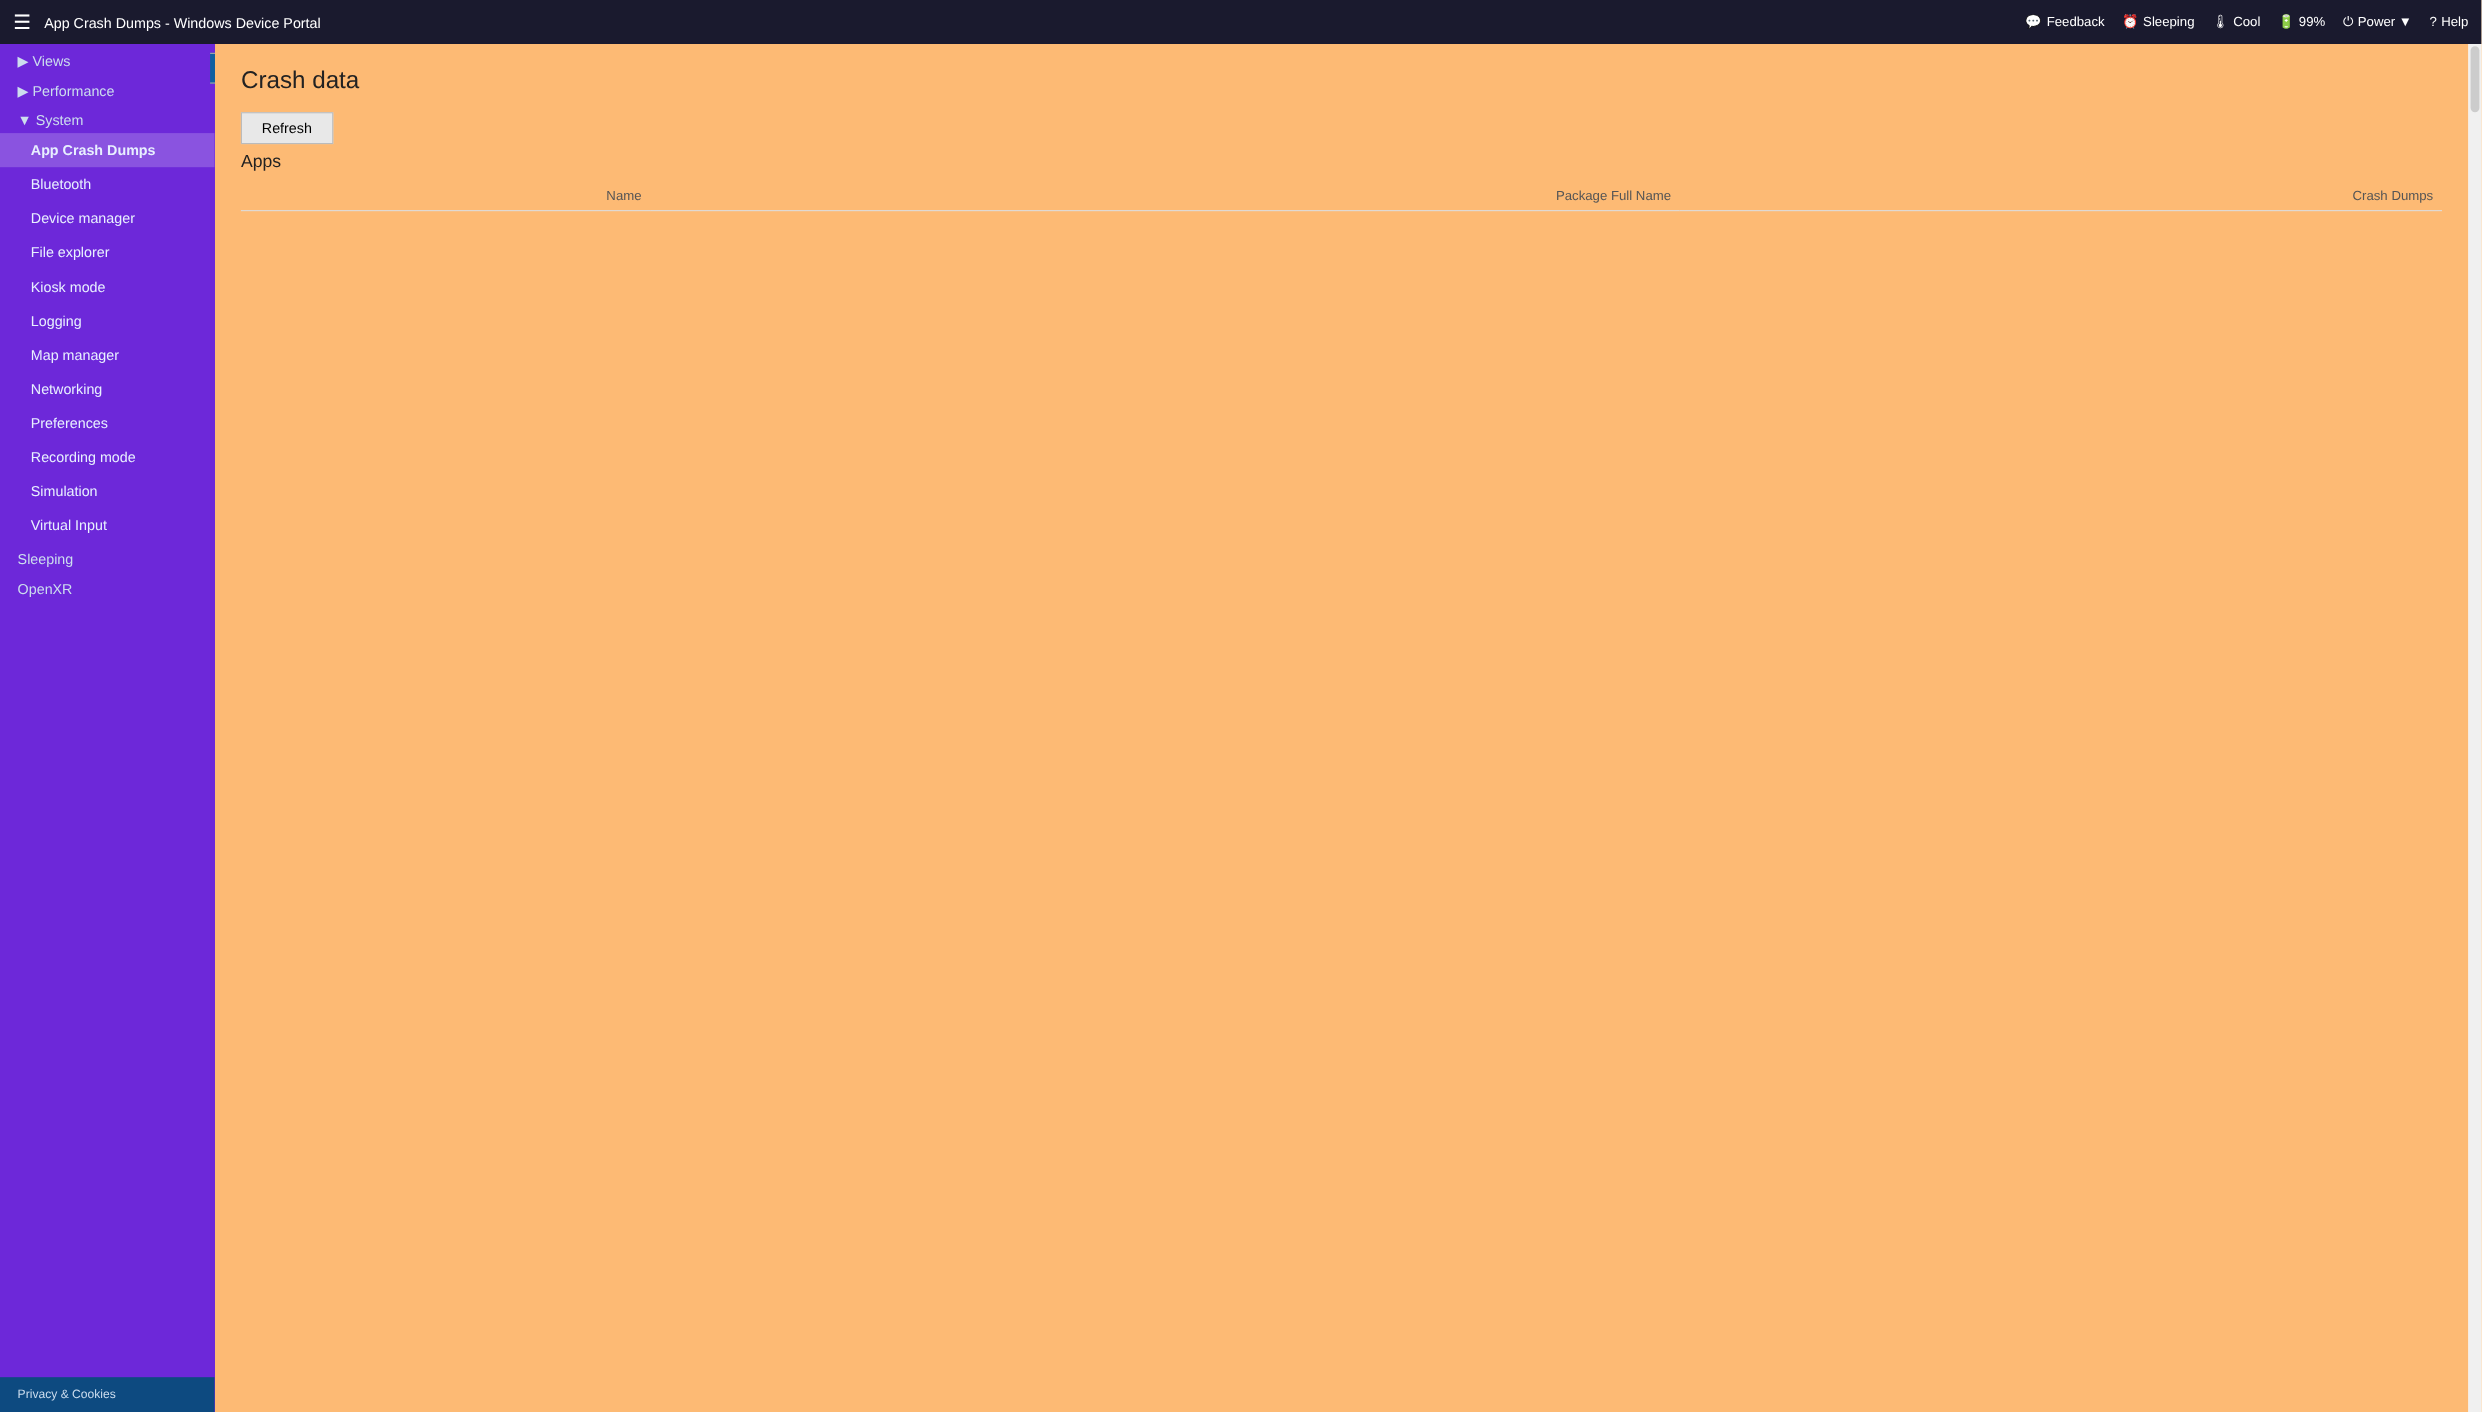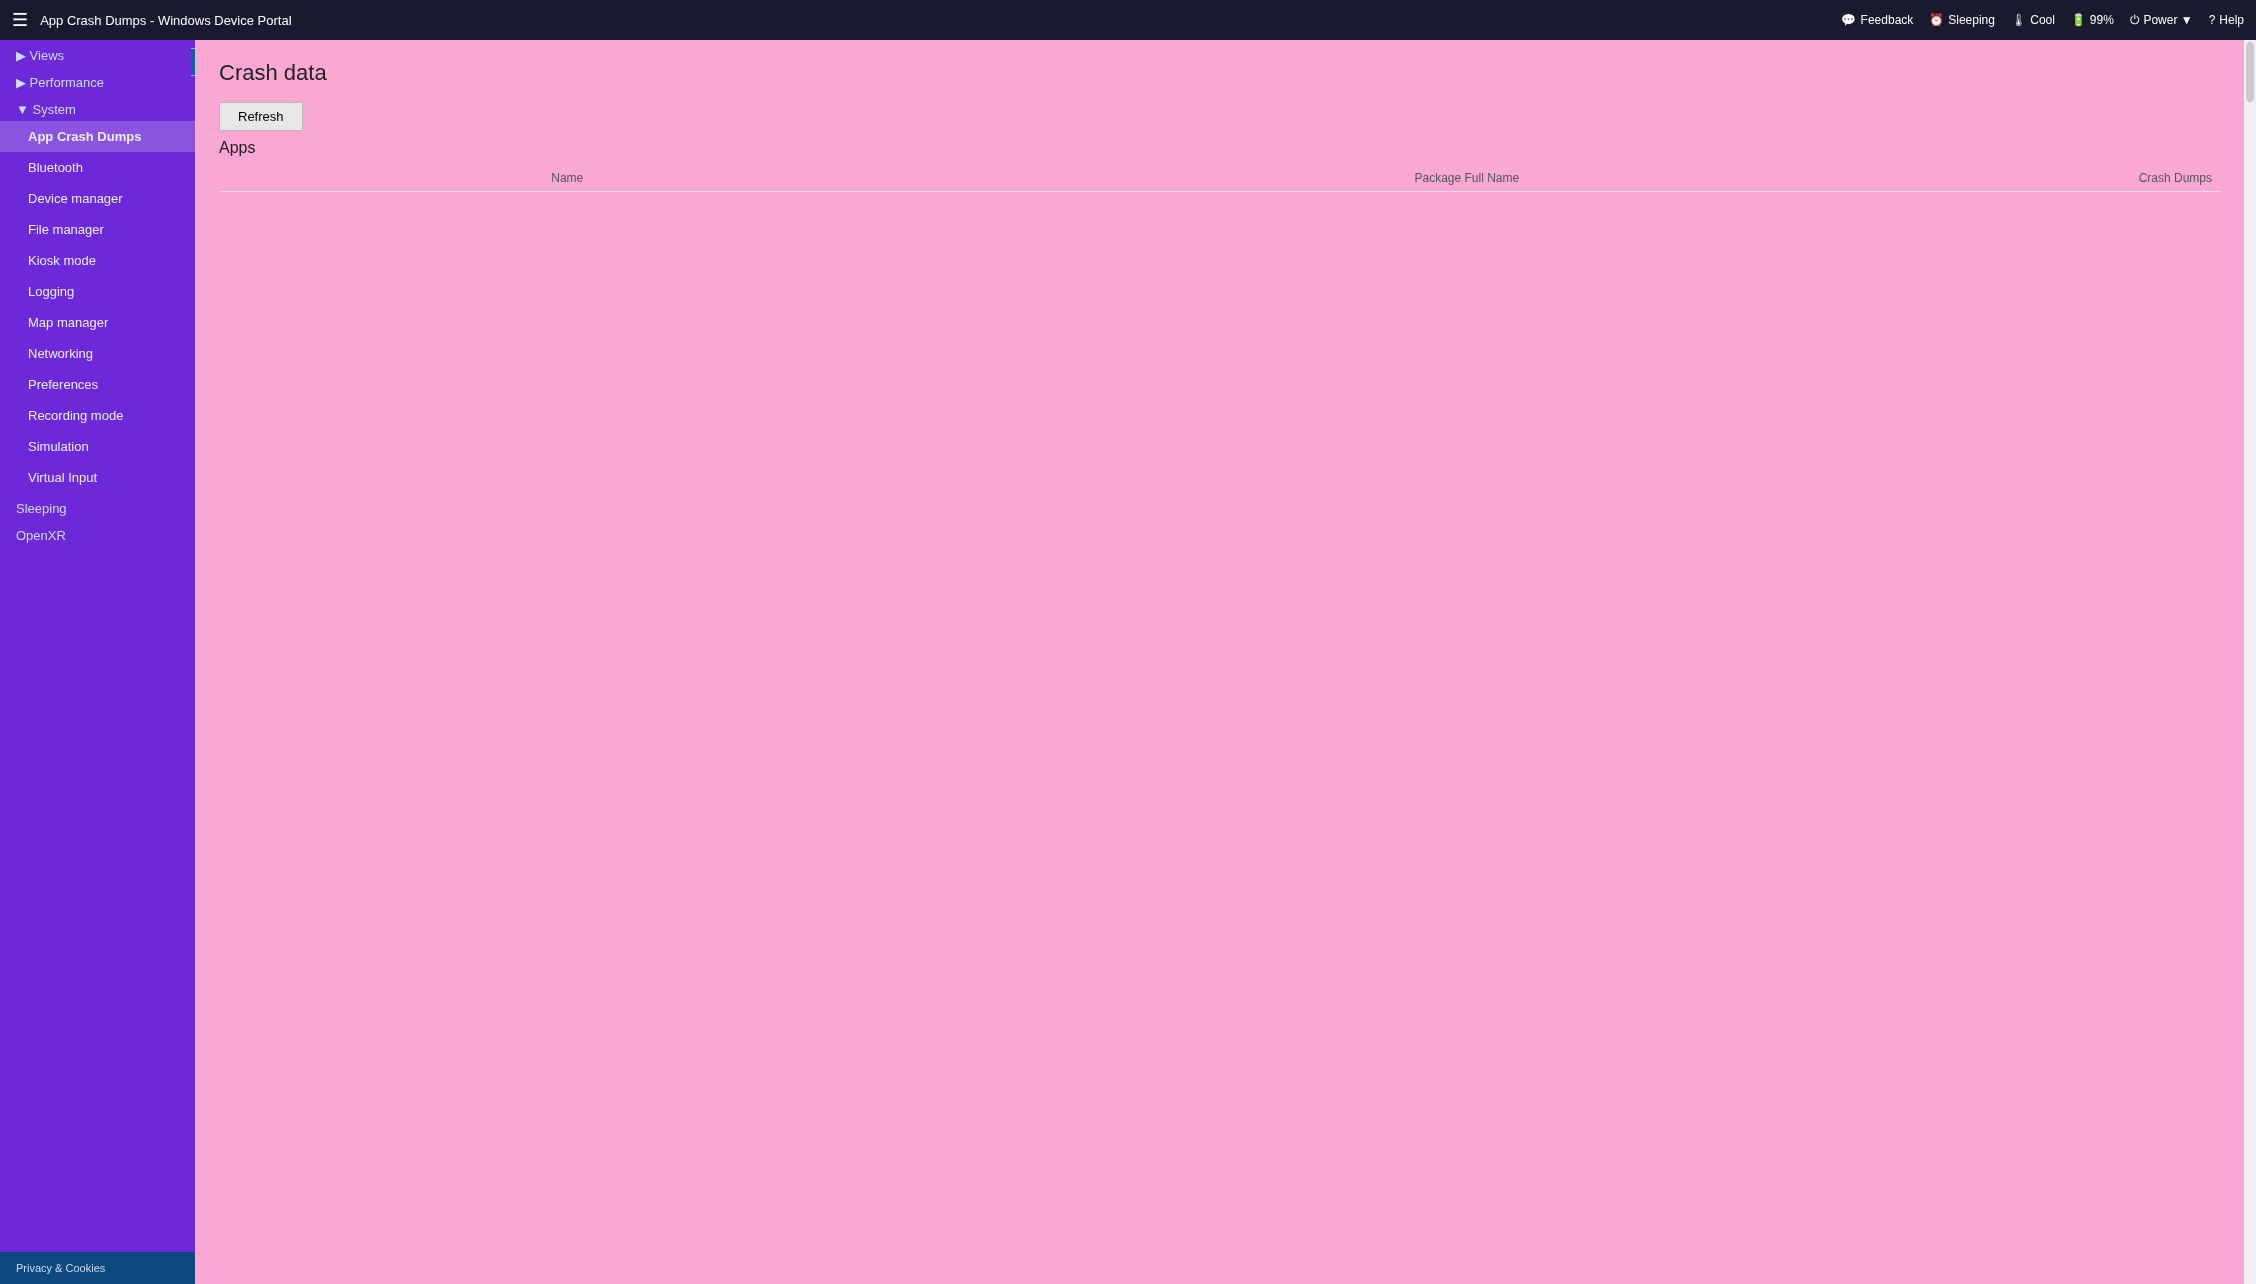--- a/index.html
+++ b/index.html
@@ -69,21 +69,21 @@
       padding: 10px 16px;
       font-size: 11px;
       color: #cde;
       background: #0d4a80;
       cursor: pointer;
     }
 
     
     #content {
       flex: 1;
-      background: #f9a8d4;
+      background: #fdba74;
       overflow-y: auto;
       display: flex;
       flex-direction: column;
     }
     #content-inner {
       padding: 20px 24px;
       flex: 1;
     }
     .page-title {
       font-size: 22px;
@@ -177,21 +177,21 @@
   <div id="sidebar">
     <div class="collapse-btn">◀</div>
 
     <div id="sidebar-nav">
         <div class="sidebar-section">▶ Views</div>
         <div class="sidebar-section">▶ Performance</div>
         <div class="sidebar-section">▼ System</div>
         <div class="sidebar-item active">App Crash Dumps</div>
         <div class="sidebar-item">Bluetooth</div>
         <div class="sidebar-item">Device manager</div>
-        <div class="sidebar-item">File manager</div>
+        <div class="sidebar-item">File explorer</div>
         <div class="sidebar-item">Kiosk mode</div>
         <div class="sidebar-item">Logging</div>
         <div class="sidebar-item">Map manager</div>
         <div class="sidebar-item">Networking</div>
         <div class="sidebar-item">Preferences</div>
         <div class="sidebar-item">Recording mode</div>
         <div class="sidebar-item">Simulation</div>
         <div class="sidebar-item">Virtual Input</div>
         <div class="sidebar-section">Sleeping</div>
         <div class="sidebar-section">OpenXR</div>

